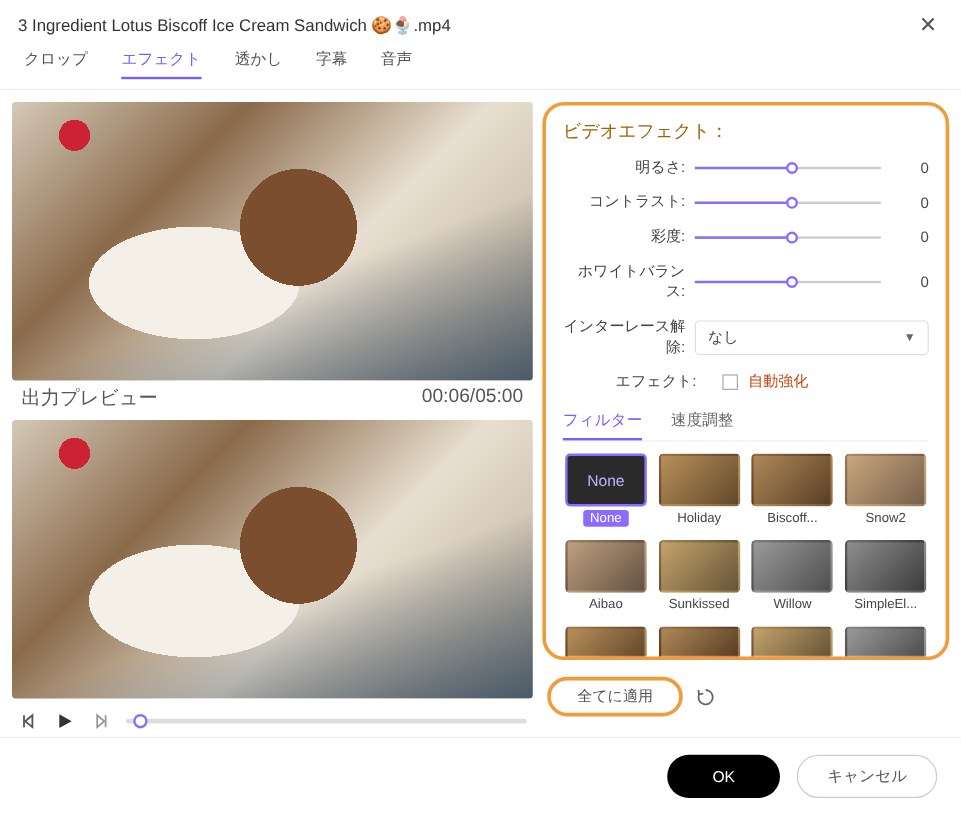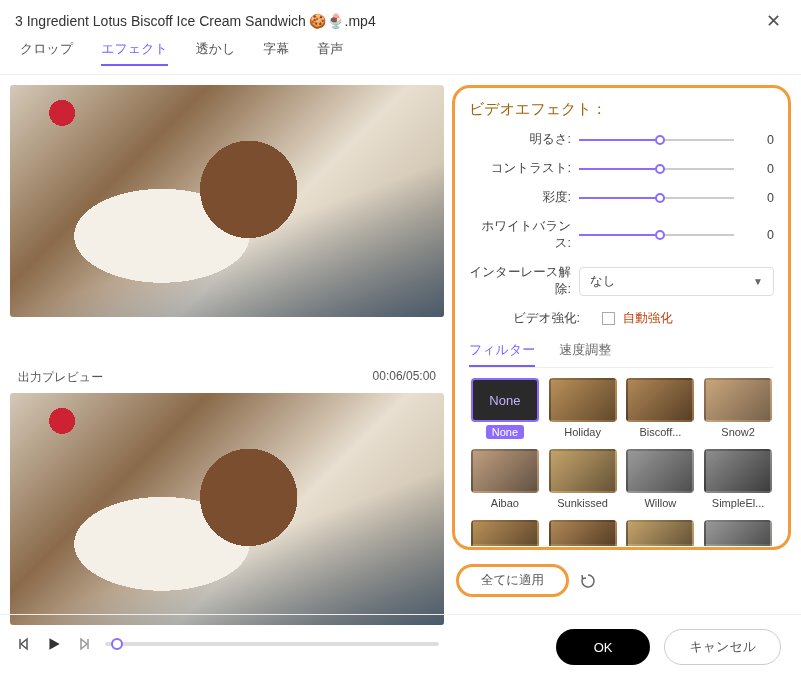--- a/index.html
+++ b/index.html
@@ -15,21 +15,21 @@
 
 .main { display: flex; padding: 10px 10px 0 10px; gap: 8px; }
 
 .left { width: 434px; }
 .preview-box { width: 434px; height: 232px; background: linear-gradient(135deg, #d4c9b8 0%, #8a6a4a 30%, #e8dfd0 60%, #b8a890 100%); border-radius: 3px; position: relative; overflow: hidden; }
 .preview-box::after { content:''; position:absolute; inset:0; background:
  radial-gradient(circle at 55% 45%, #7a4e2e 0%, #7a4e2e 18%, transparent 18%),
  radial-gradient(ellipse at 35% 65%, #f4f0e8 0%, #f4f0e8 22%, transparent 22%),
  radial-gradient(circle at 12% 12%, #c23 0%, #c23 3%, transparent 3%),
  linear-gradient(160deg, transparent 60%, #4a5a6a 100%); }
-.preview-bar { display: flex; justify-content: space-between; padding: 5px 8px; font-size: 12px; color: #555; margin-top: 47px; }
+.preview-bar { display: flex; justify-content: space-between; padding: 5px 8px; font-size: 16px; color: #555; }
 .preview2 { width: 434px; height: 232px; background: linear-gradient(135deg, #d4c9b8 0%, #8a6a4a 30%, #e8dfd0 60%, #b8a890 100%); border-radius: 3px; position: relative; overflow: hidden; margin-top:2px;}
 .preview2::after { content:''; position:absolute; inset:0; background:
  radial-gradient(circle at 55% 45%, #7a4e2e 0%, #7a4e2e 18%, transparent 18%),
  radial-gradient(ellipse at 35% 65%, #f4f0e8 0%, #f4f0e8 22%, transparent 22%),
  radial-gradient(circle at 12% 12%, #c23 0%, #c23 3%, transparent 3%),
  linear-gradient(160deg, transparent 60%, #4a5a6a 100%); }
 
 .playbar { display: flex; align-items: center; gap: 12px; padding: 10px 5px 0 5px; }
 .pbtn { width: 18px; height: 18px; display:flex; align-items:center; justify-content:center; cursor:pointer; color:#444; }
 .timeline { flex:1; height: 4px; background: #ddd; border-radius: 2px; position: relative; }
@@ -178,21 +178,21 @@
 
       <div class="select-row">
         <div class="slider-label">インターレース解除:</div>
         <div class="select-box">
           <span>なし</span>
           <span class="chev">▼</span>
         </div>
       </div>
 
       <div class="check-row">
-        <div class="slider-label">ビデオ強化:</div>
+        <div class="slider-label">エフェクト:</div>
         <div class="chk"></div>
         <div class="chk-label">自動強化</div>
       </div>
 
       <div class="subtabs">
         <div class="subtab active">フィルター</div>
         <div class="subtab">速度調整</div>
       </div>
 
       <div class="filters">

